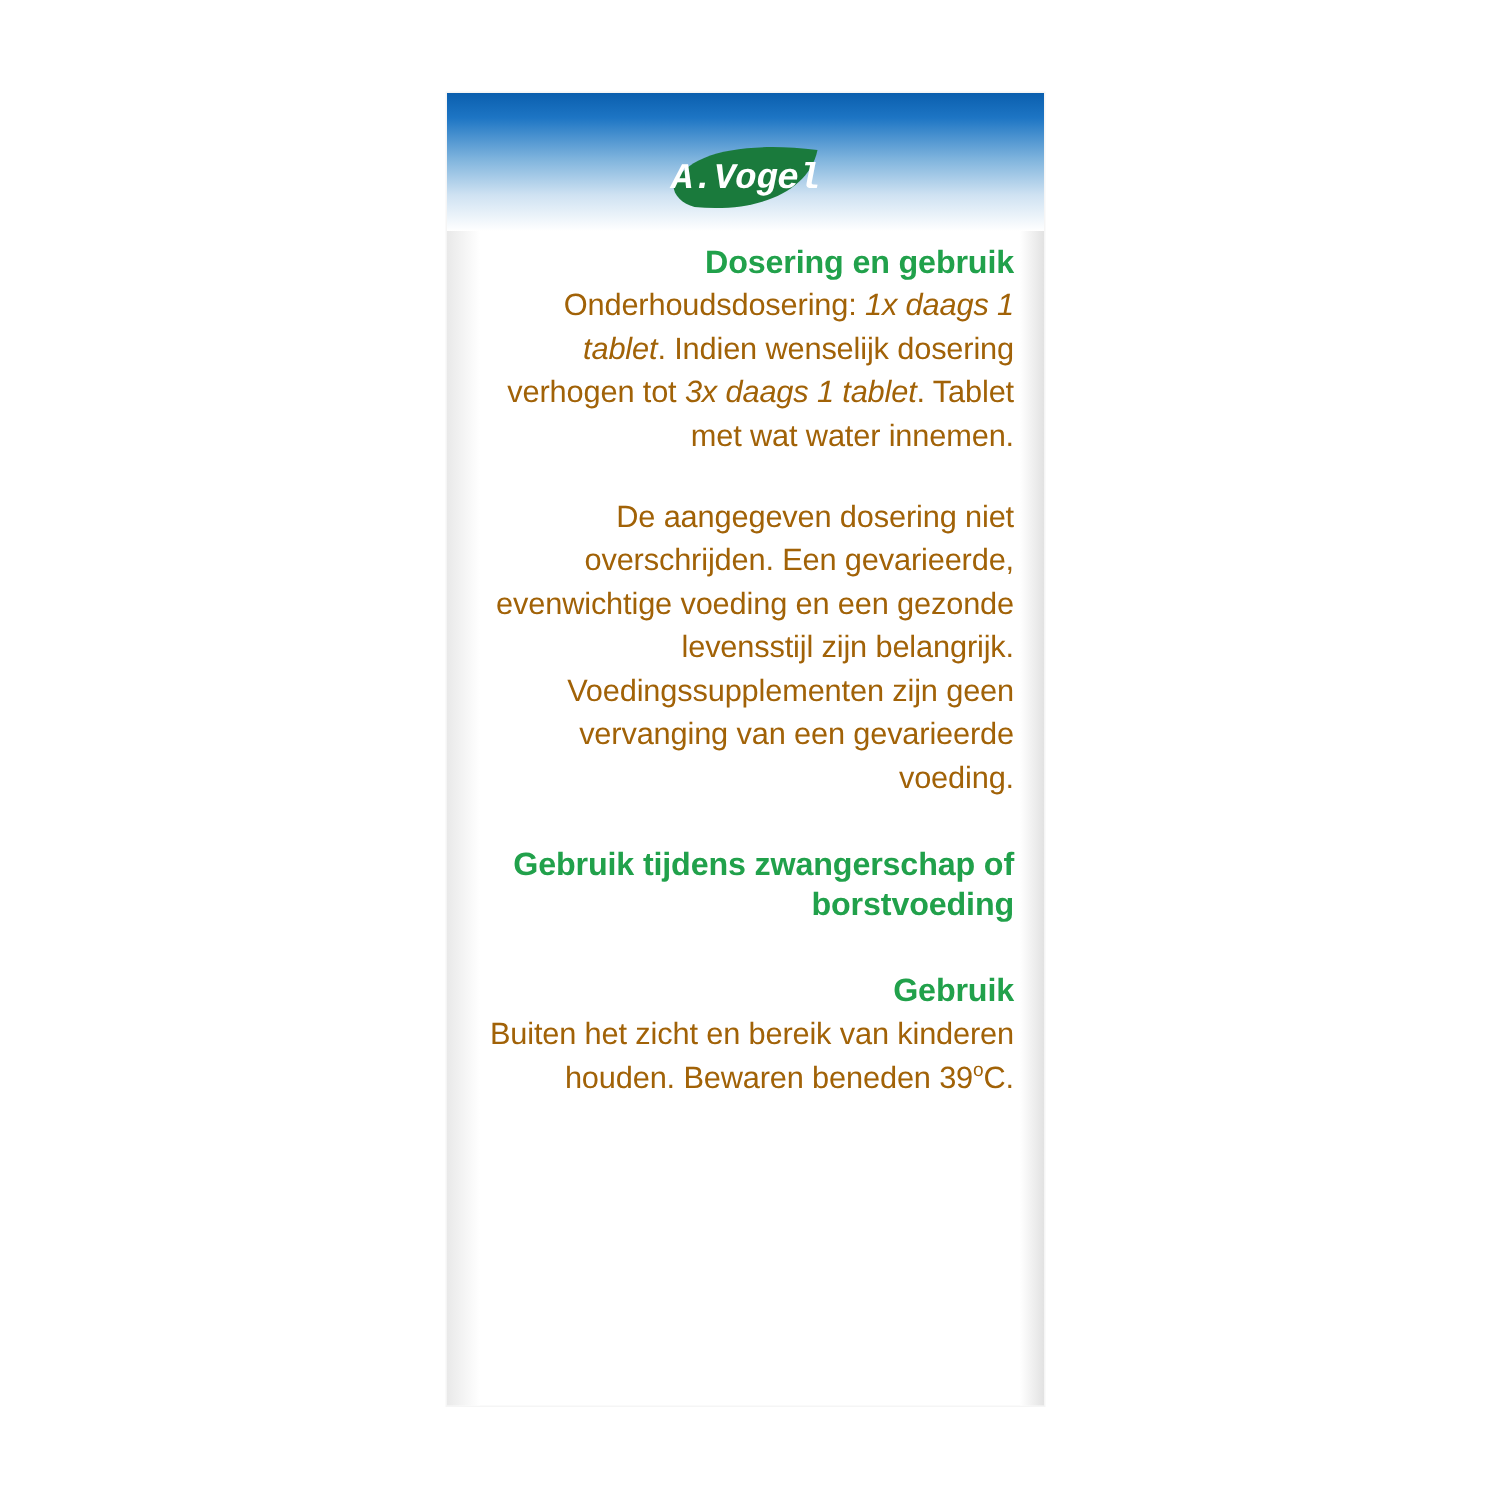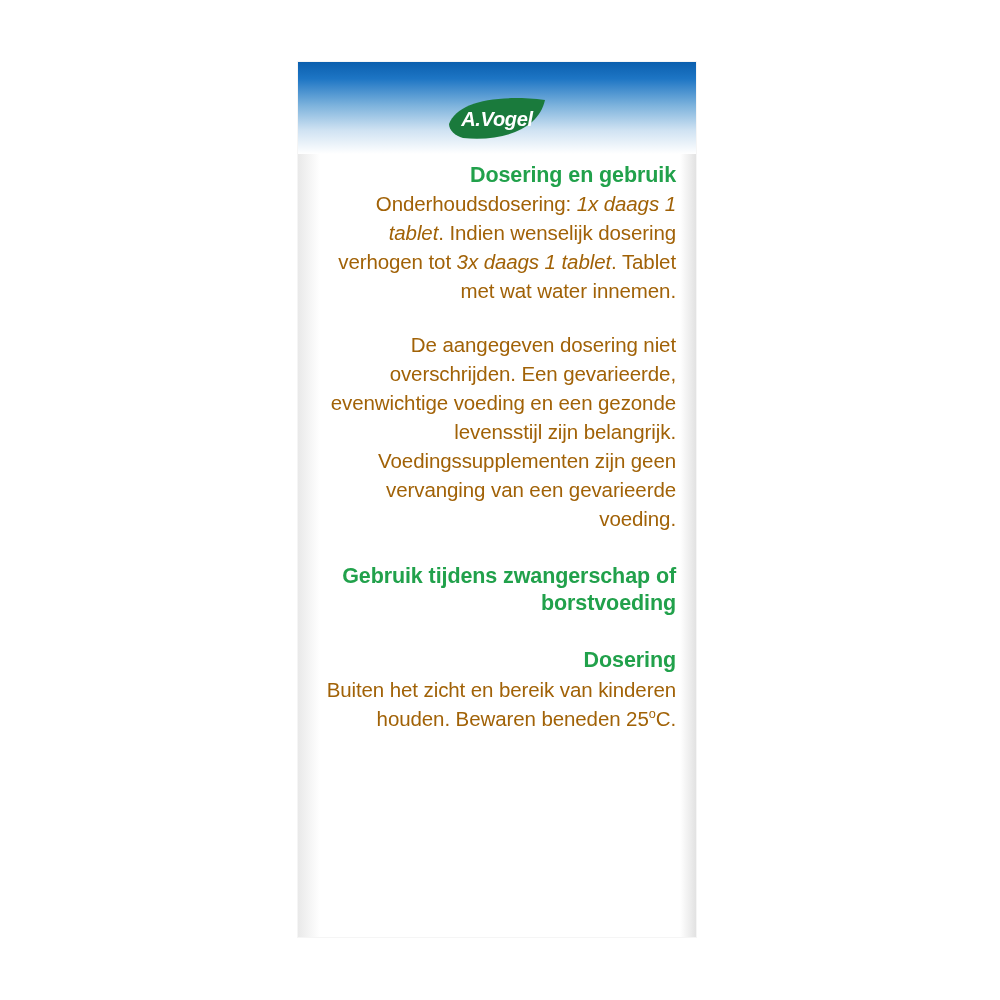--- a/index.html
+++ b/index.html
@@ -71,25 +71,25 @@
   .logo-wrap svg { display: block; }
   .logo-text {
     position: absolute;
     left: 0; top: 0;
     width: 108px;
     height: 48px;
     display: flex;
     align-items: center;
     justify-content: center;
     color: #ffffff;
-    font-size: 20px;
+    font-size: 24px;
     font-style: italic;
     font-weight: bold;
     letter-spacing: -0.3px;
-    font-family: Liberation Sans, sans-serif;
+    font-family: Liberation Mono, monospace;
     padding-top: 2px;
     box-sizing: border-box;
   }
 
   .content {
     position: absolute;
     left: 22px;
     top: 92px;
     right: 20px;
     z-index: 2;
@@ -150,21 +150,21 @@
 
       <div class="gap-section"></div>
 
       <div class="block">
         <h2 class="section-title">Gebruik tijdens zwangerschap of borstvoeding</h2>
       </div>
 
       <div class="gap-section"></div>
 
       <div class="block">
-        <h2 class="section-title">Dosering</h2>
+        <h2 class="section-title">Gebruik</h2>
         <p class="body">
-          <span>Buiten het zicht en bereik van kinderen houden. Bewaren beneden 25</span><sup class="sup">o</sup><span>C.</span>
+          <span>Buiten het zicht en bereik van kinderen houden. Bewaren beneden 39</span><sup class="sup">o</sup><span>C.</span>
         </p>
       </div>
 
     </div>
   </div>
 </div>
 
 </body></html>

